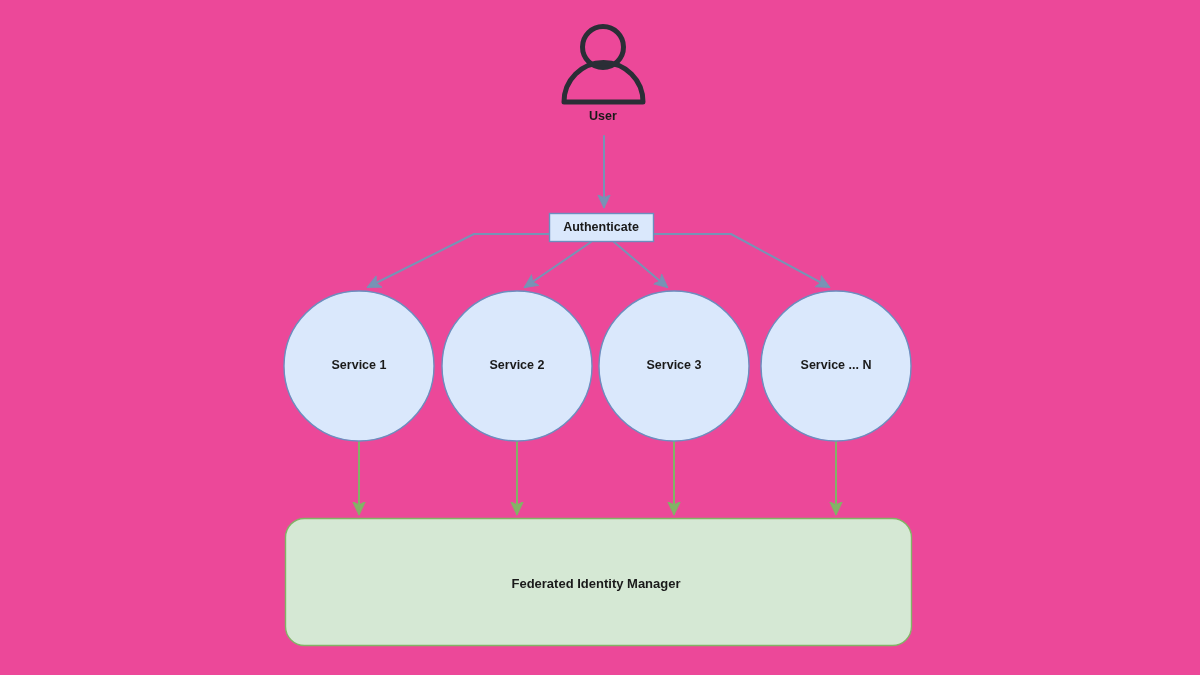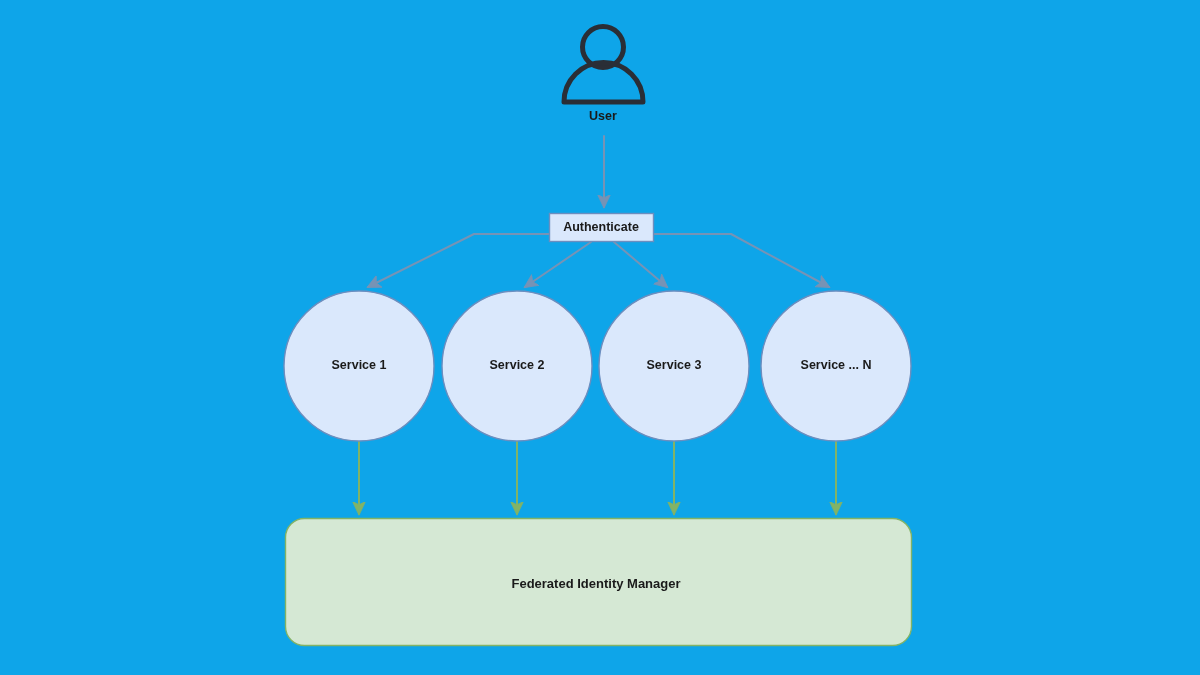--- a/index.html
+++ b/index.html
@@ -11,21 +11,21 @@
   body {
     width: 1200px;
     height: 675px;
     overflow: hidden;
     font-family: "Liberation Sans", sans-serif;
   }
   #diagram-canvas {
     position: relative;
     width: 1200px;
     height: 675px;
-    background: #0ea5e9;
+    background: #ec4899;
   }
   svg.diagram-svg {
     position: absolute;
     top: 0;
     left: 0;
     width: 1200px;
     height: 675px;
     display: block;
   }
   .node-label {

